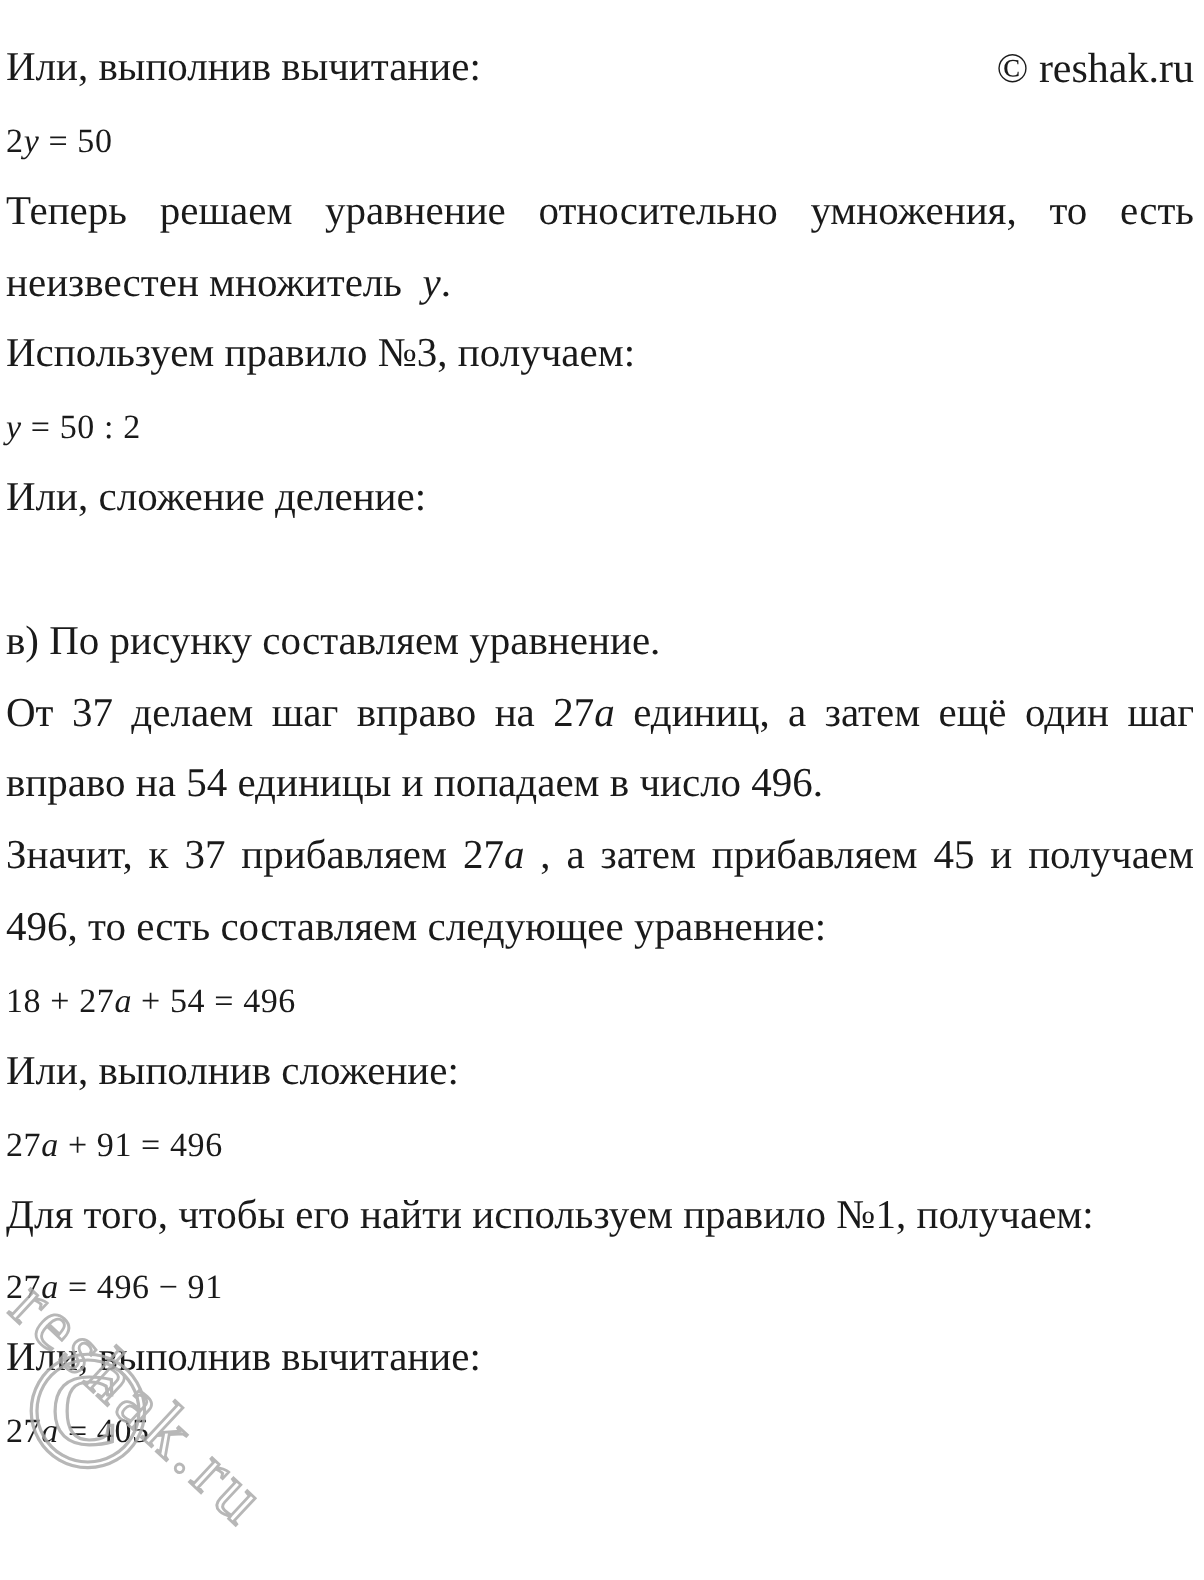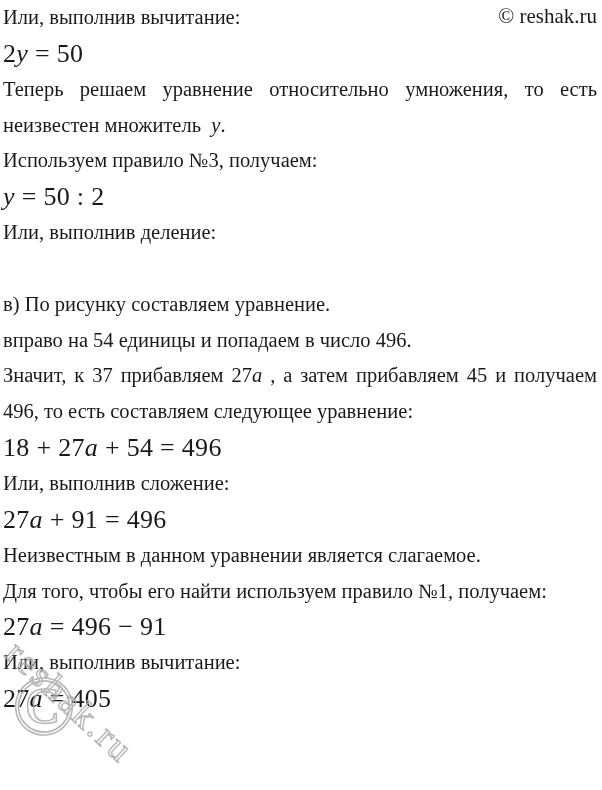--- a/index.html
+++ b/index.html
@@ -11,46 +11,46 @@
     position: relative;
     font-family: "Liberation Serif", serif;
     color: #1a1a1a;
   }
   .page {
     position: absolute;
     inset: 0;
   }
   .copyright {
     position: absolute;
-    top: 2px;
+    top: 20px;
     right: 5px;
     font-size: 21px;
     line-height: 28px;
     white-space: nowrap;
   }
   .doc {
     position: absolute;
-    top: 0;
+    top: 17px;
     left: 3px;
     right: 5px;
   }
   .line {
     height: 35.85px;
     line-height: 35.85px;
     font-size: 20.5px;
     white-space: pre-wrap;
     overflow: visible;
   }
   .line.justify {
     white-space: normal;
     text-align: justify;
     text-align-last: justify;
   }
   .line.math {
-    font-size: 26px;
+    font-size: 17px;
     letter-spacing: 0.3px;
   }
   .line .var {
     font-style: italic;
   }
   .watermark {
     position: absolute;
     inset: 0;
     pointer-events: none;
     z-index: 3;
@@ -85,30 +85,30 @@
 <div class="page">
   <div class="copyright">© reshak.ru</div>
 
   <main class="doc">
       <div class="line"><span>Или, выполнив вычитание:</span></div>
       <div class="line math"><span>2</span><span class="var">y</span><span> = 50</span></div>
       <div class="line justify"><span>Теперь решаем уравнение относительно умножения, то есть</span></div>
       <div class="line"><span>неизвестен множитель  </span><span class="var">y</span><span>.</span></div>
       <div class="line"><span>Используем правило №3, получаем:</span></div>
       <div class="line math"><span class="var">y</span><span> = 50 : 2</span></div>
-      <div class="line"><span>Или, выполнив деление:</span></div>
+      <div class="line"><span>Или, сложение деление:</span></div>
       <div class="line"></div>
       <div class="line"><span>в) По рисунку составляем уравнение.</span></div>
+      <div class="line justify"><span>От 37 делаем шаг вправо на 27</span><span class="var">a</span><span> единиц, а затем ещё один шаг</span></div>
       <div class="line"><span>вправо на 54 единицы и попадаем в число 496.</span></div>
       <div class="line justify"><span>Значит, к 37 прибавляем 27</span><span class="var">a</span><span> , а затем прибавляем 45 и получаем</span></div>
       <div class="line"><span>496, то есть составляем следующее уравнение:</span></div>
       <div class="line math"><span>18 + 27</span><span class="var">a</span><span> + 54 = 496</span></div>
       <div class="line"><span>Или, выполнив сложение:</span></div>
       <div class="line math"><span>27</span><span class="var">a</span><span> + 91 = 496</span></div>
-      <div class="line"><span>Неизвестным в данном уравнении является слагаемое.</span></div>
       <div class="line"><span>Для того, чтобы его найти используем правило №1, получаем:</span></div>
       <div class="line math"><span>27</span><span class="var">a</span><span> = 496 − 91</span></div>
       <div class="line"><span>Или, выполнив вычитание:</span></div>
       <div class="line math"><span>27</span><span class="var">a</span><span> = 405</span></div>
     </main>
 
   <div class="watermark">
     <span class="wm-symbol">©</span>
     <span class="wm-text">reshak.ru</span>
   </div>

